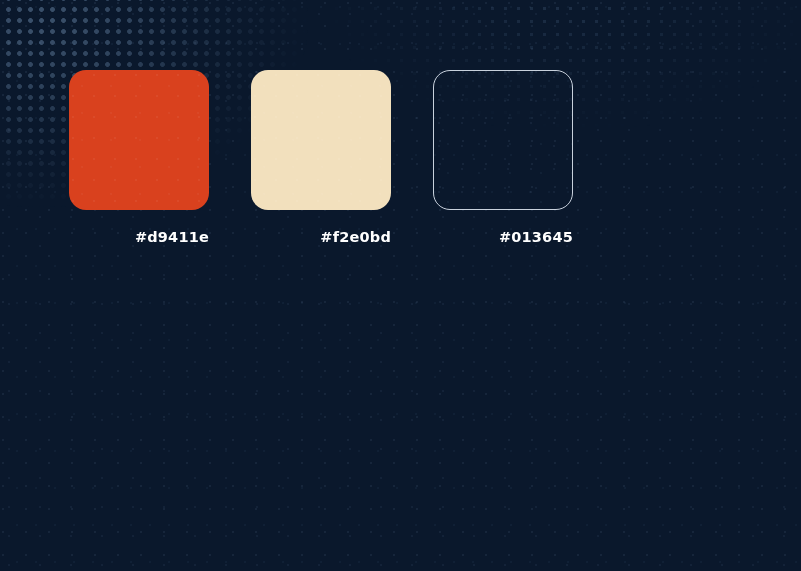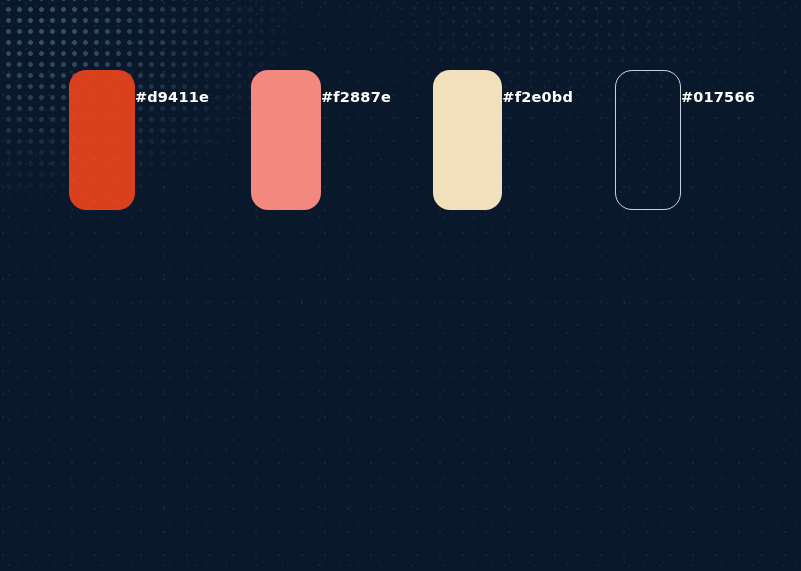--- a/index.html
+++ b/index.html
@@ -77,22 +77,22 @@
     display: grid;
     grid-template-columns: repeat(4, 140px);
     grid-template-rows: repeat(2, auto);
     column-gap: 42px;
     row-gap: 45px;
   }
 
   .swatch-cell {
     width: 140px;
     display: flex;
-    flex-direction: row;
-    align-items: flex-start;
+    flex-direction: column;
+    align-items: flex-end;
     padding-left: 12px;
   }
 
   .swatch-chip {
     position: relative;
     width: 140px;
     height: 140px;
     border-radius: 17px;
     overflow: hidden;
     box-sizing: border-box;
@@ -144,26 +144,22 @@
   <div id="halftone-layer"></div>
   <div id="halftone-layer-2"></div>
   <div id="noise-layer"></div>
 
   <div id="swatch-grid">
       <div class="swatch-cell">
         <div class="swatch-chip" style="background-color: rgb(217, 65, 30);"></div>
         <div class="swatch-label">#d9411e</div>
       </div>
       <div class="swatch-cell">
-        <div class="swatch-chip" style="background-color: rgb(242, 136, 126);"></div>
-        <div class="swatch-label">#f2887e</div>
-      </div>
-      <div class="swatch-cell">
         <div class="swatch-chip" style="background-color: rgb(242, 224, 189);"></div>
         <div class="swatch-label">#f2e0bd</div>
       </div>
       <div class="swatch-cell">
         <div class="swatch-chip is-outlined"></div>
-        <div class="swatch-label">#017566</div>
+        <div class="swatch-label">#013645</div>
       </div>
     </div>
 
 </div>
 
 </body></html>

